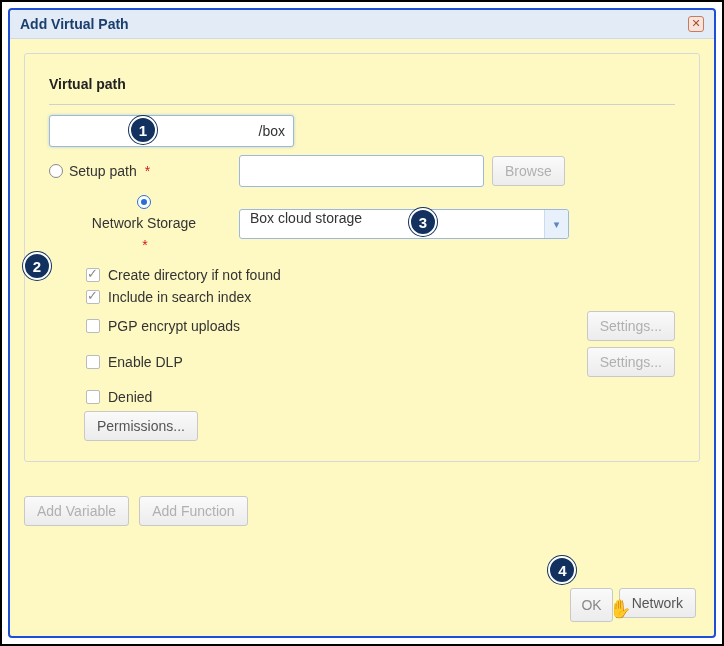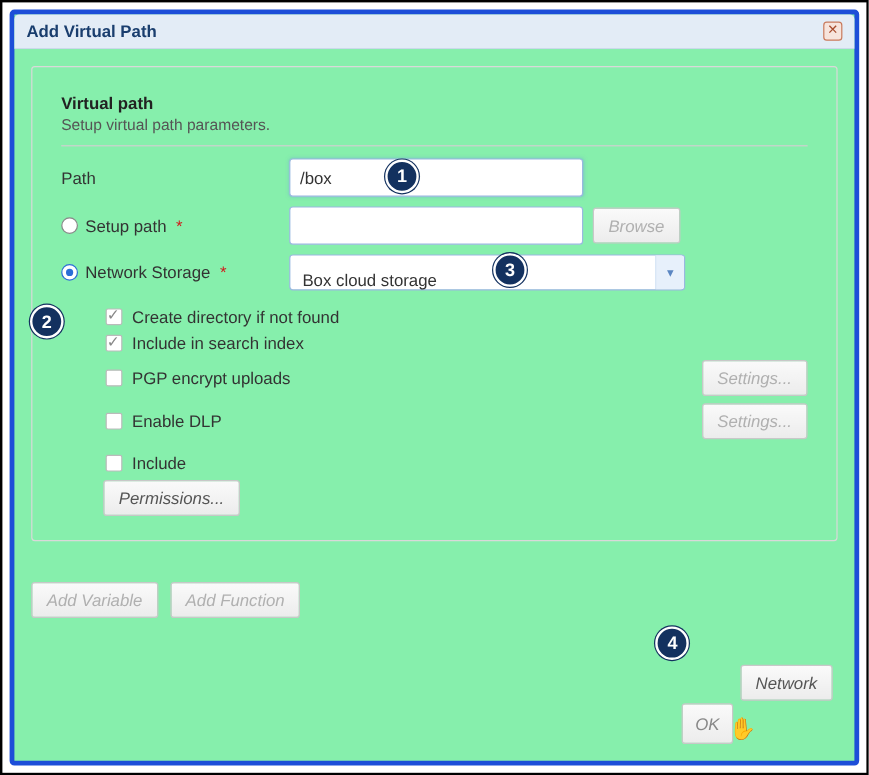--- a/index.html
+++ b/index.html
@@ -13,23 +13,23 @@
   .outer {
     border: 2px solid #000;
     width: 724px;
     height: 646px;
     position: relative;
     background: #fff;
   }
   .dialog {
     position: absolute;
     inset: 6px;
-    border: 4px solid #1d4ed8;
+    border: 2px solid #1d4ed8;
     border-radius: 4px;
-    background: #86efac;
+    background: #fef9c3;
     display: flex;
     flex-direction: column;
   }
   .titlebar {
     background: #e3ecf6;
     border-bottom: 1px solid #cbd9ea;
     border-radius: 4px 4px 0 0;
     padding: 6px 10px;
     display: flex;
     align-items: center;
@@ -99,32 +99,33 @@
   input[type=text].tf {
     height: 32px;
     border: 1px solid #9ab8e0;
     border-radius: 3px;
     padding: 4px 8px;
     font-size: 14px;
     color: #333;
     background: #fff;
     width: 245px;
     box-shadow: 0 0 3px rgba(110,160,220,0.5);
+    text-align: right;
   }
   input[type=text].tf.disabled {
     box-shadow: none;
   }
   .select {
     height: 30px;
     border: 1px solid #9ab8e0;
     border-radius: 3px;
     background: #fff;
     width: 330px;
     display: flex;
-    align-items: flex-end;
+    align-items: flex-start;
     justify-content: space-between;
     padding: 0 28px 0 10px;
     font-size: 14px;
     color: #333;
     position: relative;
     cursor: pointer;
   }
   .select .arrow {
     position: absolute;
     right: 0; top: 0; bottom: 0;
@@ -140,21 +141,20 @@
     height: 30px;
     border: 1px solid #c8c8c8;
     border-radius: 3px;
     background: linear-gradient(#fafafa,#ececec);
     color: #555;
     padding: 0 12px;
     font-size: 14px;
     cursor: pointer;
     display: inline-flex;
     align-items: center;
-    font-style: italic;
   }
   .btn.disabled {
     color: #b0b0b0;
     cursor: default;
   }
   .radio {
     width: 14px; height: 14px;
     border: 1px solid #888;
     border-radius: 50%;
     display: inline-block;
@@ -232,64 +232,59 @@
   .cursor-hand {
     position: absolute;
     font-size: 18px;
     color: #000;
     z-index: 51;
     pointer-events: none;
   }
   .footer .btn.ok {
     padding: 16px 10px;
     color: #888;
-    margin-top: 32px;
   }
 </style>
 </head>
 <body>
 
 <div class="outer">
   <div class="dialog">
     <div class="titlebar">
       <span class="titlebar-title">Add Virtual Path</span>
       <div class="close-btn">✕</div>
     </div>
 
     <div class="body">
       <div class="panel">
         <div class="section-header">
           <div class="section-title">Virtual path</div>
-          <div class="section-sub">Setup virtual path parameters.</div>
         </div>
 
         <div class="row">
-          <div class="label-col">
-            <span>Path</span>
-          </div>
           <div class="field-col" style="position:relative;">
             <input type="text" class="tf" value="/box" style="">
             <div class="callout" style="left:80px; top:1px;">1</div>
           </div>
         </div>
 
         <div class="row">
           <div class="label-col">
             <span class="radio"></span>
             <span>Setup path</span>
               <span class="req">*</span>
           </div>
           <div class="field-col">
             <input type="text" class="tf disabled" value="" style="">
             <button class="btn disabled">Browse</button>
           </div>
         </div>
 
         <div class="row" style="margin-bottom:14px;">
-          <div class="label-col" style="position:relative;">
+          <div class="label-col" style="position:relative;flex-direction:column;">
             <span class="radio checked"></span>
             <span>Network Storage</span>
               <span class="req">*</span>
           </div>
           <div class="field-col" style="position:relative;">
             <div class="select">
               <span>Box cloud storage</span>
               <span class="arrow">▾</span>
             </div>
             <div class="callout" style="left:170px; top:-1px;">3</div>
@@ -318,21 +313,21 @@
         <div class="opt-row" style="margin-bottom:12px;">
           <div class="opt-left">
             <span class="checkbox"></span>
             <span>Enable DLP</span>
           </div>
           <button class="btn disabled">Settings...</button>
         </div>
         <div class="opt-row">
           <div class="opt-left">
             <span class="checkbox"></span>
-            <span>Include</span>
+            <span>Denied</span>
           </div>
         </div>
         <div style="margin-top:6px;margin-left:35px;">
           <button class="btn">Permissions...</button>
         </div>
 
         <div class="callout" style="left:-2px; top:198px;">2</div>
       </div>
 
       <div class="below">

